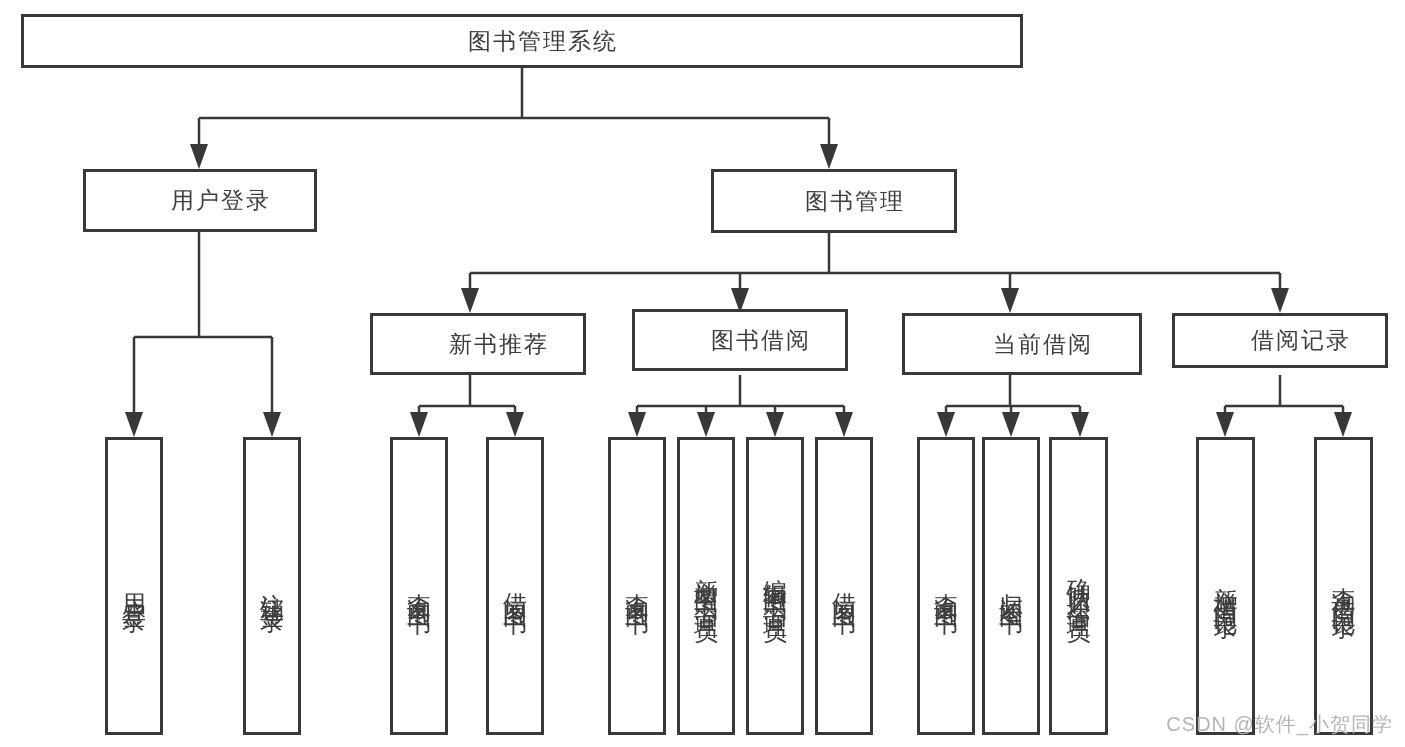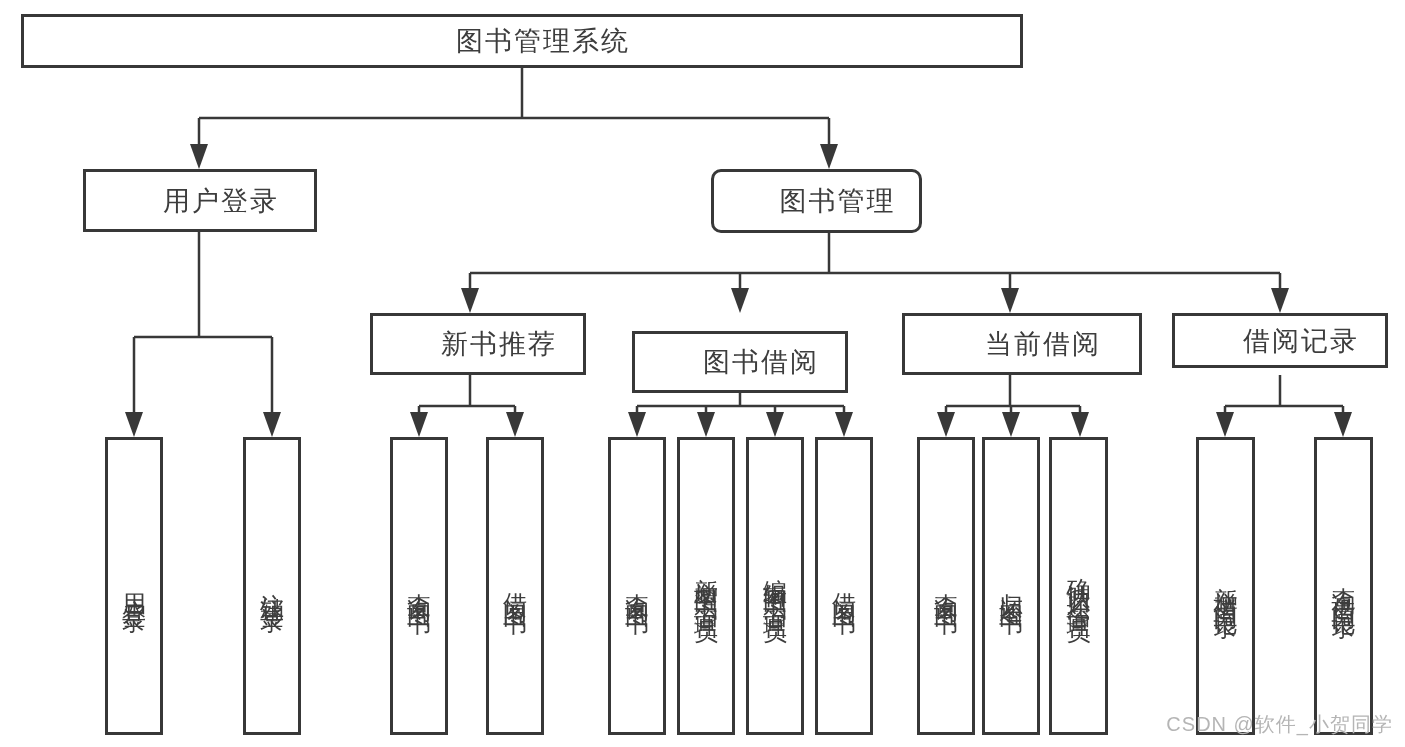--- a/index.html
+++ b/index.html
@@ -14,21 +14,21 @@
     position:absolute;
     background:#ffffff;
     border:3px solid #383838;
     box-sizing:border-box;
     display:flex;
     align-items:center;
     justify-content:center;
     color:#3d3d3d;
   }
   .h-box {
-    font-size:27px;
+    font-size:23px;
     letter-spacing:2px;
     white-space:nowrap;
     padding-left:42px;
   }
   .v-box {
     writing-mode:vertical-rl;
     text-orientation:mixed;
     font-size:24px;
     letter-spacing:6px;
     line-height:1;
@@ -101,24 +101,24 @@
     <g>
       <path d="M1280 375 V406 M1225 406 H1343 M1225 406 V413 M1343 406 V413"></path>
       <polygon points="1216,412 1234,412 1225,437"></polygon>
       <polygon points="1334,412 1352,412 1343,437"></polygon>
     </g>
   </svg>
 
   <div class="box h-box" style="left:21px; top:14px; width:1002px; height:54px;">图书管理系统</div>
 
   <div class="box h-box" style="left:83px; top:169px; width:234px; height:63px;">用户登录</div>
-  <div class="box h-box" style="left:711px; top:169px; width:211px; height:64px;border-radius:10px;">图书管理</div>
+  <div class="box h-box" style="left:711px; top:169px; width:246px; height:64px;">图书管理</div>
 
   <div class="box h-box" style="left:362px; top:313px; width:216px; height:62px;margin-left:8px;">新书推荐</div>
-  <div class="box h-box" style="left:632px; top:331px; width:216px; height:62px;">图书借阅</div>
+  <div class="box h-box" style="left:632px; top:309px; width:216px; height:62px;">图书借阅</div>
   <div class="box h-box" style="left:902px; top:313px; width:240px; height:62px;">当前借阅</div>
   <div class="box h-box" style="left:1172px; top:313px; width:216px; height:55px;">借阅记录</div>
 
   <div class="box v-box" style="left:105px; top:437px; width:58px; height:298px;">用户登录</div>
   <div class="box v-box" style="left:243px; top:437px; width:58px; height:298px;">注销登录</div>
 
   <div class="box v-box" style="left:390px; top:437px; width:58px; height:298px;">查询图书</div>
   <div class="box v-box" style="left:486px; top:437px; width:58px; height:298px;">借阅图书</div>
 
   <div class="box v-box" style="left:608px; top:437px; width:58px; height:298px;">查询图书</div>

